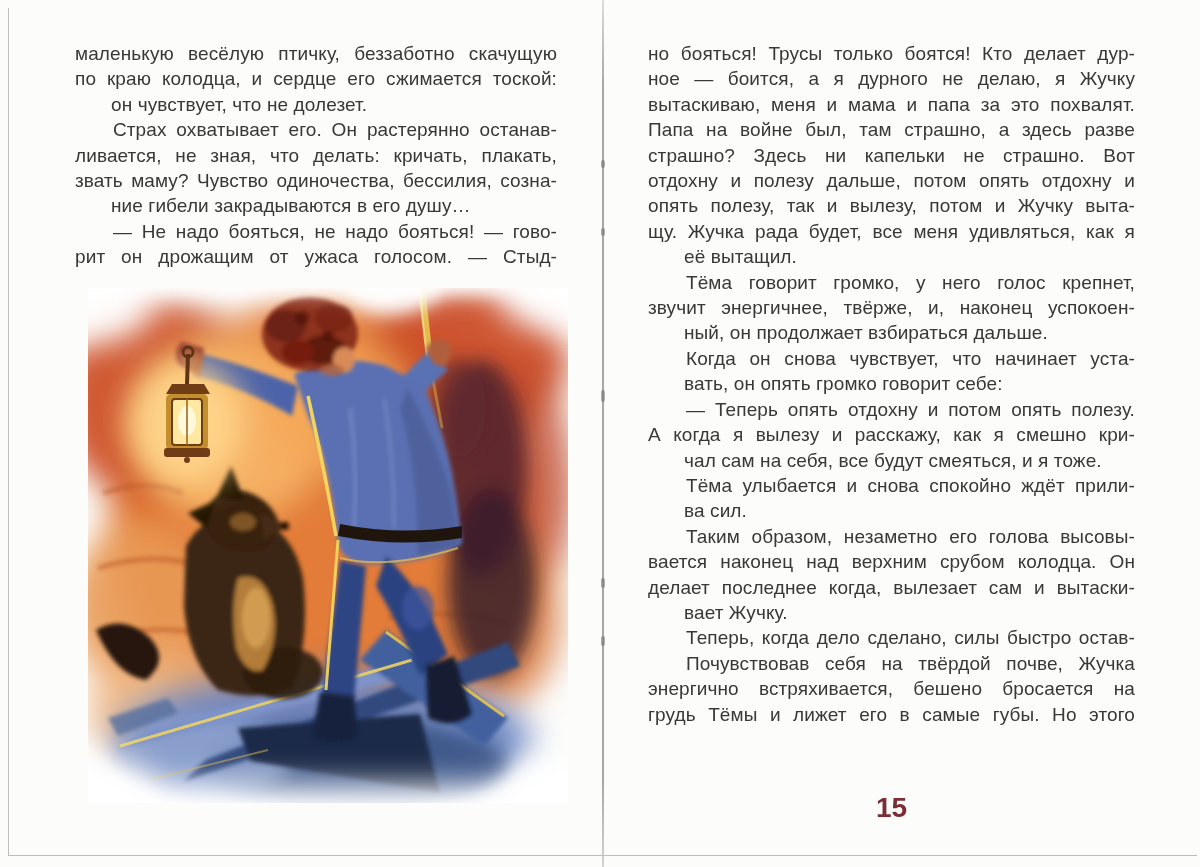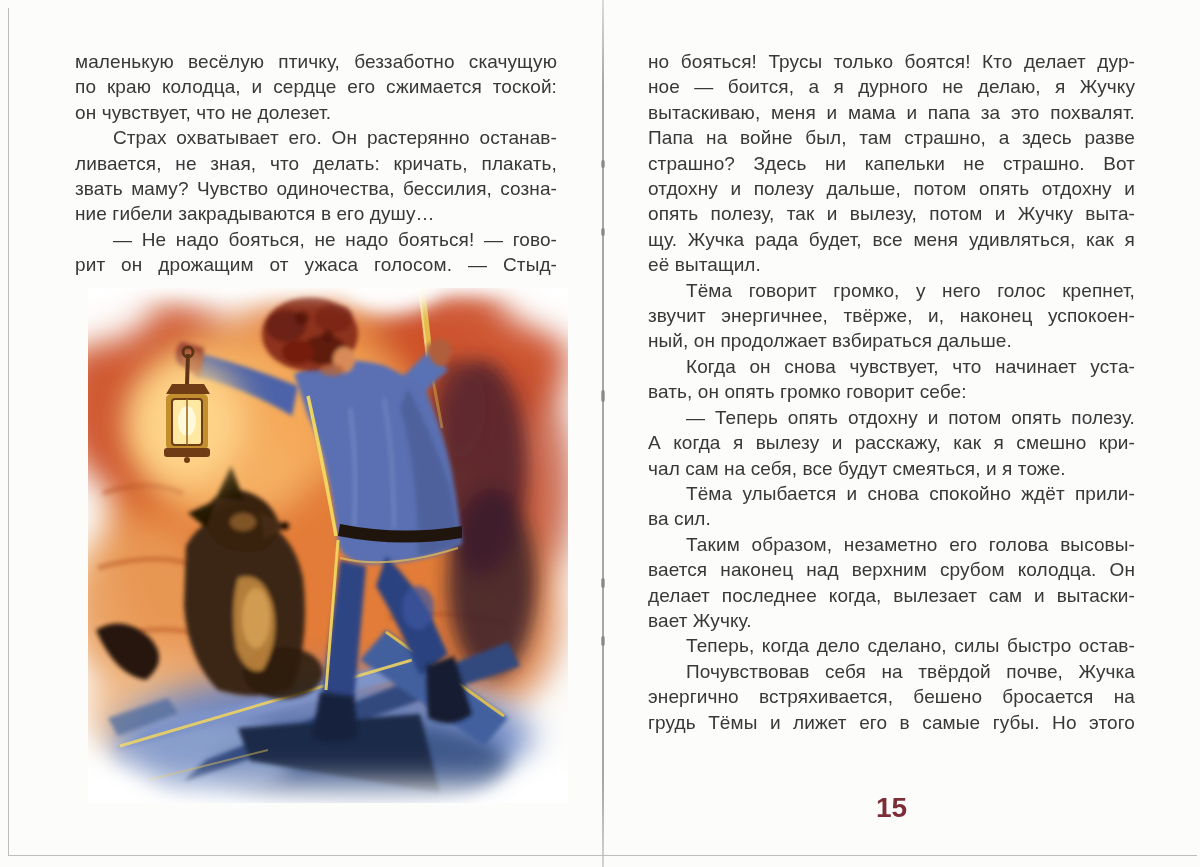--- a/index.html
+++ b/index.html
@@ -1,26 +1,26 @@
 <!DOCTYPE html>
 <html style="--page-bg: #fcfcfb; --text-color: #383838; --page-number-color: #7b2e36; --gutter-line: #a6a6a6; --scan-edge: #bdbdbd; --wall-orange: #e27c38; --lantern-glow: #f6b264; --shirt-blue: #5a70b2; --trousers-blue: #2d4584; --hair-auburn: #8d301f; --dog-brown: #3b2513; --dog-chest: #b9823c; --wall-shadow: #55222e; --bottom-wash: #6d87c3; --plank-blue: #334a7e; --lantern-glass: #ffe9a2;"><head>
 <meta charset="utf-8">
 <title>book-spread</title>
 <style>
   * { margin:0; padding:0; box-sizing:border-box; }
   html,body { width:1200px; height:867px; }
   body { font-family:"Liberation Sans", sans-serif; background:#ffffff; overflow:hidden; }
   .spread { position:relative; width:1200px; height:867px; background:var(--page-bg,#fcfcfb); overflow:hidden; }
 
-  .text-col { position:absolute; top:49px; font-size:19px; line-height:25.4px;
+  .text-col { position:absolute; top:41px; font-size:19px; line-height:25.4px;
               color:var(--text-color,#383838); letter-spacing:0.1px; }
   #left-text  { left:75px;  width:482px; }
   #right-text { left:648px; width:487px; }
   .line { text-align:justify; text-align-last:justify; }
-  .line.end { text-align-last:left; }
+  .line.end { text-align-last:left;margin-left:36px; }
   .line.indent { text-indent:38px; }
 
   .page-number { position:absolute; left:648px; top:792px; width:487px; text-align:center;
                  font-size:28px; font-weight:600; color:var(--page-number-color,#7b2e36); }
 
   .illus { position:absolute; left:88px; top:288px; width:480px; height:515px; }
 
   .gutter { position:absolute; left:602px; top:0; width:2px; height:867px;
             background:linear-gradient(to bottom,#dcdcdc,var(--gutter-line,#a6a6a6) 10%,var(--gutter-line,#a6a6a6) 90%,#d4d4d4); }
   .stitch { position:absolute; left:601px; width:4px; background:#6f6f6f; border-radius:2px; opacity:.55; }

